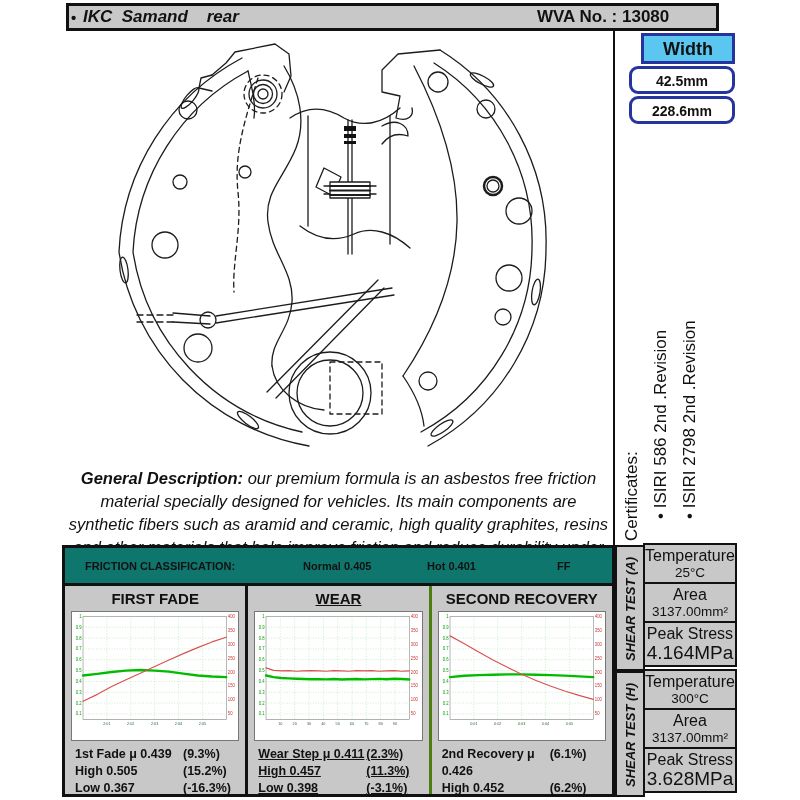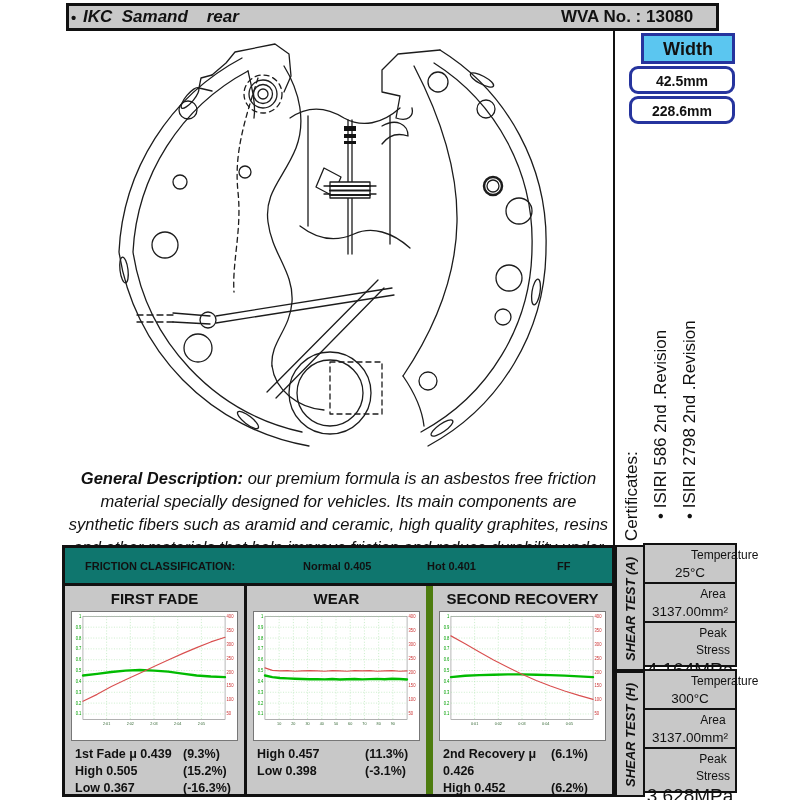--- a/index.html
+++ b/index.html
@@ -4,21 +4,21 @@
 <style>
   html,body{margin:0;padding:0;background:#fff;}
   .page{position:relative;width:800px;height:800px;background:#fff;
         font-family:"Liberation Sans",sans-serif;color:#111;overflow:hidden;}
   
   .hdr{position:absolute;left:66px;top:3px;width:653px;height:28px;background:#c8c8c8;
        border:3px solid #111;box-sizing:border-box;}
   .hdr .title{position:absolute;left:14px;top:50%;transform:translateY(-50%);
        font-weight:bold;font-style:italic;font-size:17px;white-space:pre;}
   .hdr .bullet{position:absolute;left:2px;top:50%;transform:translateY(-50%);font-size:15px;font-weight:bold;}
-  .hdr .wva{position:absolute;left:492px;top:50%;transform:translateY(-50%);
+  .hdr .wva{position:absolute;left:468px;top:50%;transform:translateY(-50%);
        font-weight:bold;font-size:17px;}
   
   .specs{position:absolute;left:629px;top:33px;width:106px;}
   .spec-box{box-sizing:border-box;border:3px solid #26349e;text-align:center;margin-bottom:2px;}
   .spec-head{background:#5bc6f0;font-weight:bold;font-size:18px;line-height:27px;height:31px;margin-left:12px;}
   .spec-val{background:#fff;font-weight:bold;font-size:14px;line-height:24px;height:28px;border-radius:9px;}
   
   .cert-area{position:absolute;left:613px;top:31px;width:124px;height:514px;border-left:2px solid #111;}
   .cert-rot{position:absolute;left:2px;top:514px;width:514px;height:122px;
        transform:rotate(-90deg);transform-origin:0 0;font-size:17px;line-height:1.72;padding-left:4px;box-sizing:border-box;}
@@ -31,35 +31,35 @@
   .desc b{font-weight:bold;}
   
   .fric{position:absolute;left:62px;top:545px;width:553px;height:41px;background:#0f766e;
        border:3px solid #111;box-sizing:border-box;font-weight:bold;font-size:11px;}
   .fric span{position:absolute;top:50%;transform:translateY(-50%);white-space:nowrap;}
   .fric .f-label{left:20px;} .fric .f-normal{left:238px;} .fric .f-hot{left:362px;} .fric .f-grade{left:492px;}
   
   .charts{position:absolute;left:62px;top:586px;width:553px;height:211px;background:#c8c8c8;
        border:3px solid #111;border-top:none;box-sizing:border-box;display:flex;}
   .ccol{flex:1;position:relative;box-sizing:border-box;}
-  .ccol.mid{border-left:3px solid #111;border-right:7px solid #4d7c0f;}
+  .ccol.mid{border-left:3px solid #111;border-right:3px solid #4d7c0f;text-decoration:underline;}
   .chead{text-align:center;font-weight:bold;font-size:15px;line-height:25px;height:25px;border-radius:9px;}
   .cplot{margin:0 6px;height:128px;background:#fff;border:1px solid #777;}
   .cplot svg{display:block;width:100%;height:100%;}
   .cstats{margin:5px 8px 0 10px;font-weight:bold;font-size:12.5px;line-height:17px;}
   .cstat-row{display:grid;grid-template-columns:108px 1fr;}
   
   .shear-label{position:absolute;width:30px;height:126px;background:#c8c8c8;
        border:2px solid #111;box-sizing:border-box;}
   .shear-label .rot{position:absolute;left:1px;top:123px;width:122px;height:26px;
        transform:rotate(-90deg);transform-origin:0 0;font-style:italic;font-weight:bold;
        font-size:13px;text-align:center;line-height:26px;white-space:nowrap;}
   .shear-boxes{position:absolute;width:94px;}
   .sbox{background:#c8c8c8;border:2px solid #111;box-sizing:border-box;text-align:center;margin-top:-2px;}
-  .sbox .sl{font-size:12px;line-height:17px;padding-top:2px;padding-left:46px;}
+  .sbox .sl{font-size:16px;line-height:17px;padding-top:2px;}
   .sbox .sv{font-size:13.5px;line-height:17px;padding-bottom:2px;}
   .sbox .sv.big{font-size:19px;line-height:22px;padding-bottom:8px;}
 </style>
 </head>
 <body>
 
 <div class="page">
 
   <div class="hdr">
     <span class="bullet">•</span>
@@ -273,20 +273,24 @@
             <line x1="125.4" y1="4" x2="125.4" y2="99" stroke="#9fdf9f" stroke-width="0.5" stroke-dasharray="1 1.6"></line>
             <text x="125.4" y="104.5" text-anchor="middle" font-size="3.8" fill="#336633" font-family="&quot;Liberation Sans&quot;,sans-serif">80</text>
             <line x1="139.7" y1="4" x2="139.7" y2="99" stroke="#9fdf9f" stroke-width="0.5" stroke-dasharray="1 1.6"></line>
             <text x="139.7" y="104.5" text-anchor="middle" font-size="3.8" fill="#336633" font-family="&quot;Liberation Sans&quot;,sans-serif">90</text>
             <polyline points="11.0,58.5 18.5,60.0 26.1,60.8 33.6,61.2 41.1,61.5 48.6,61.8 56.2,62.0 63.7,61.9 71.2,62.1 78.7,61.8 86.3,62.2 93.8,62.0 101.3,61.8 108.8,62.1 116.4,61.9 123.9,61.7 131.4,62.0 138.9,61.5 146.5,61.8 154.0,62.2" fill="none" stroke="#00bb00" stroke-width="2.2" stroke-linejoin="round" stroke-linecap="round"></polyline>
             <polyline points="11.0,51.5 18.5,53.8 26.1,54.3 33.6,54.1 41.1,54.6 48.6,54.3 56.2,54.1 63.7,54.3 71.2,54.6 78.7,54.1 86.3,54.3 93.8,54.6 101.3,54.1 108.8,54.3 116.4,54.1 123.9,54.6 131.4,54.3 138.9,54.1 146.5,54.6 154.0,54.3" fill="none" stroke="#d94f4f" stroke-width="1.1" stroke-linejoin="round" stroke-linecap="round"></polyline>
           </svg>
         </div>
       <div class="cstats">
         <div class="cstat-row">
+            <span>Wear Step μ 0.411</span>
+            <span>(2.3%)</span>
+          </div>
+        <div class="cstat-row">
             <span>High 0.457</span>
             <span>(11.3%)</span>
           </div>
         <div class="cstat-row">
             <span>Low 0.398</span>
             <span>(-3.1%)</span>
           </div>
       </div>
     </div>
     <div class="ccol">

